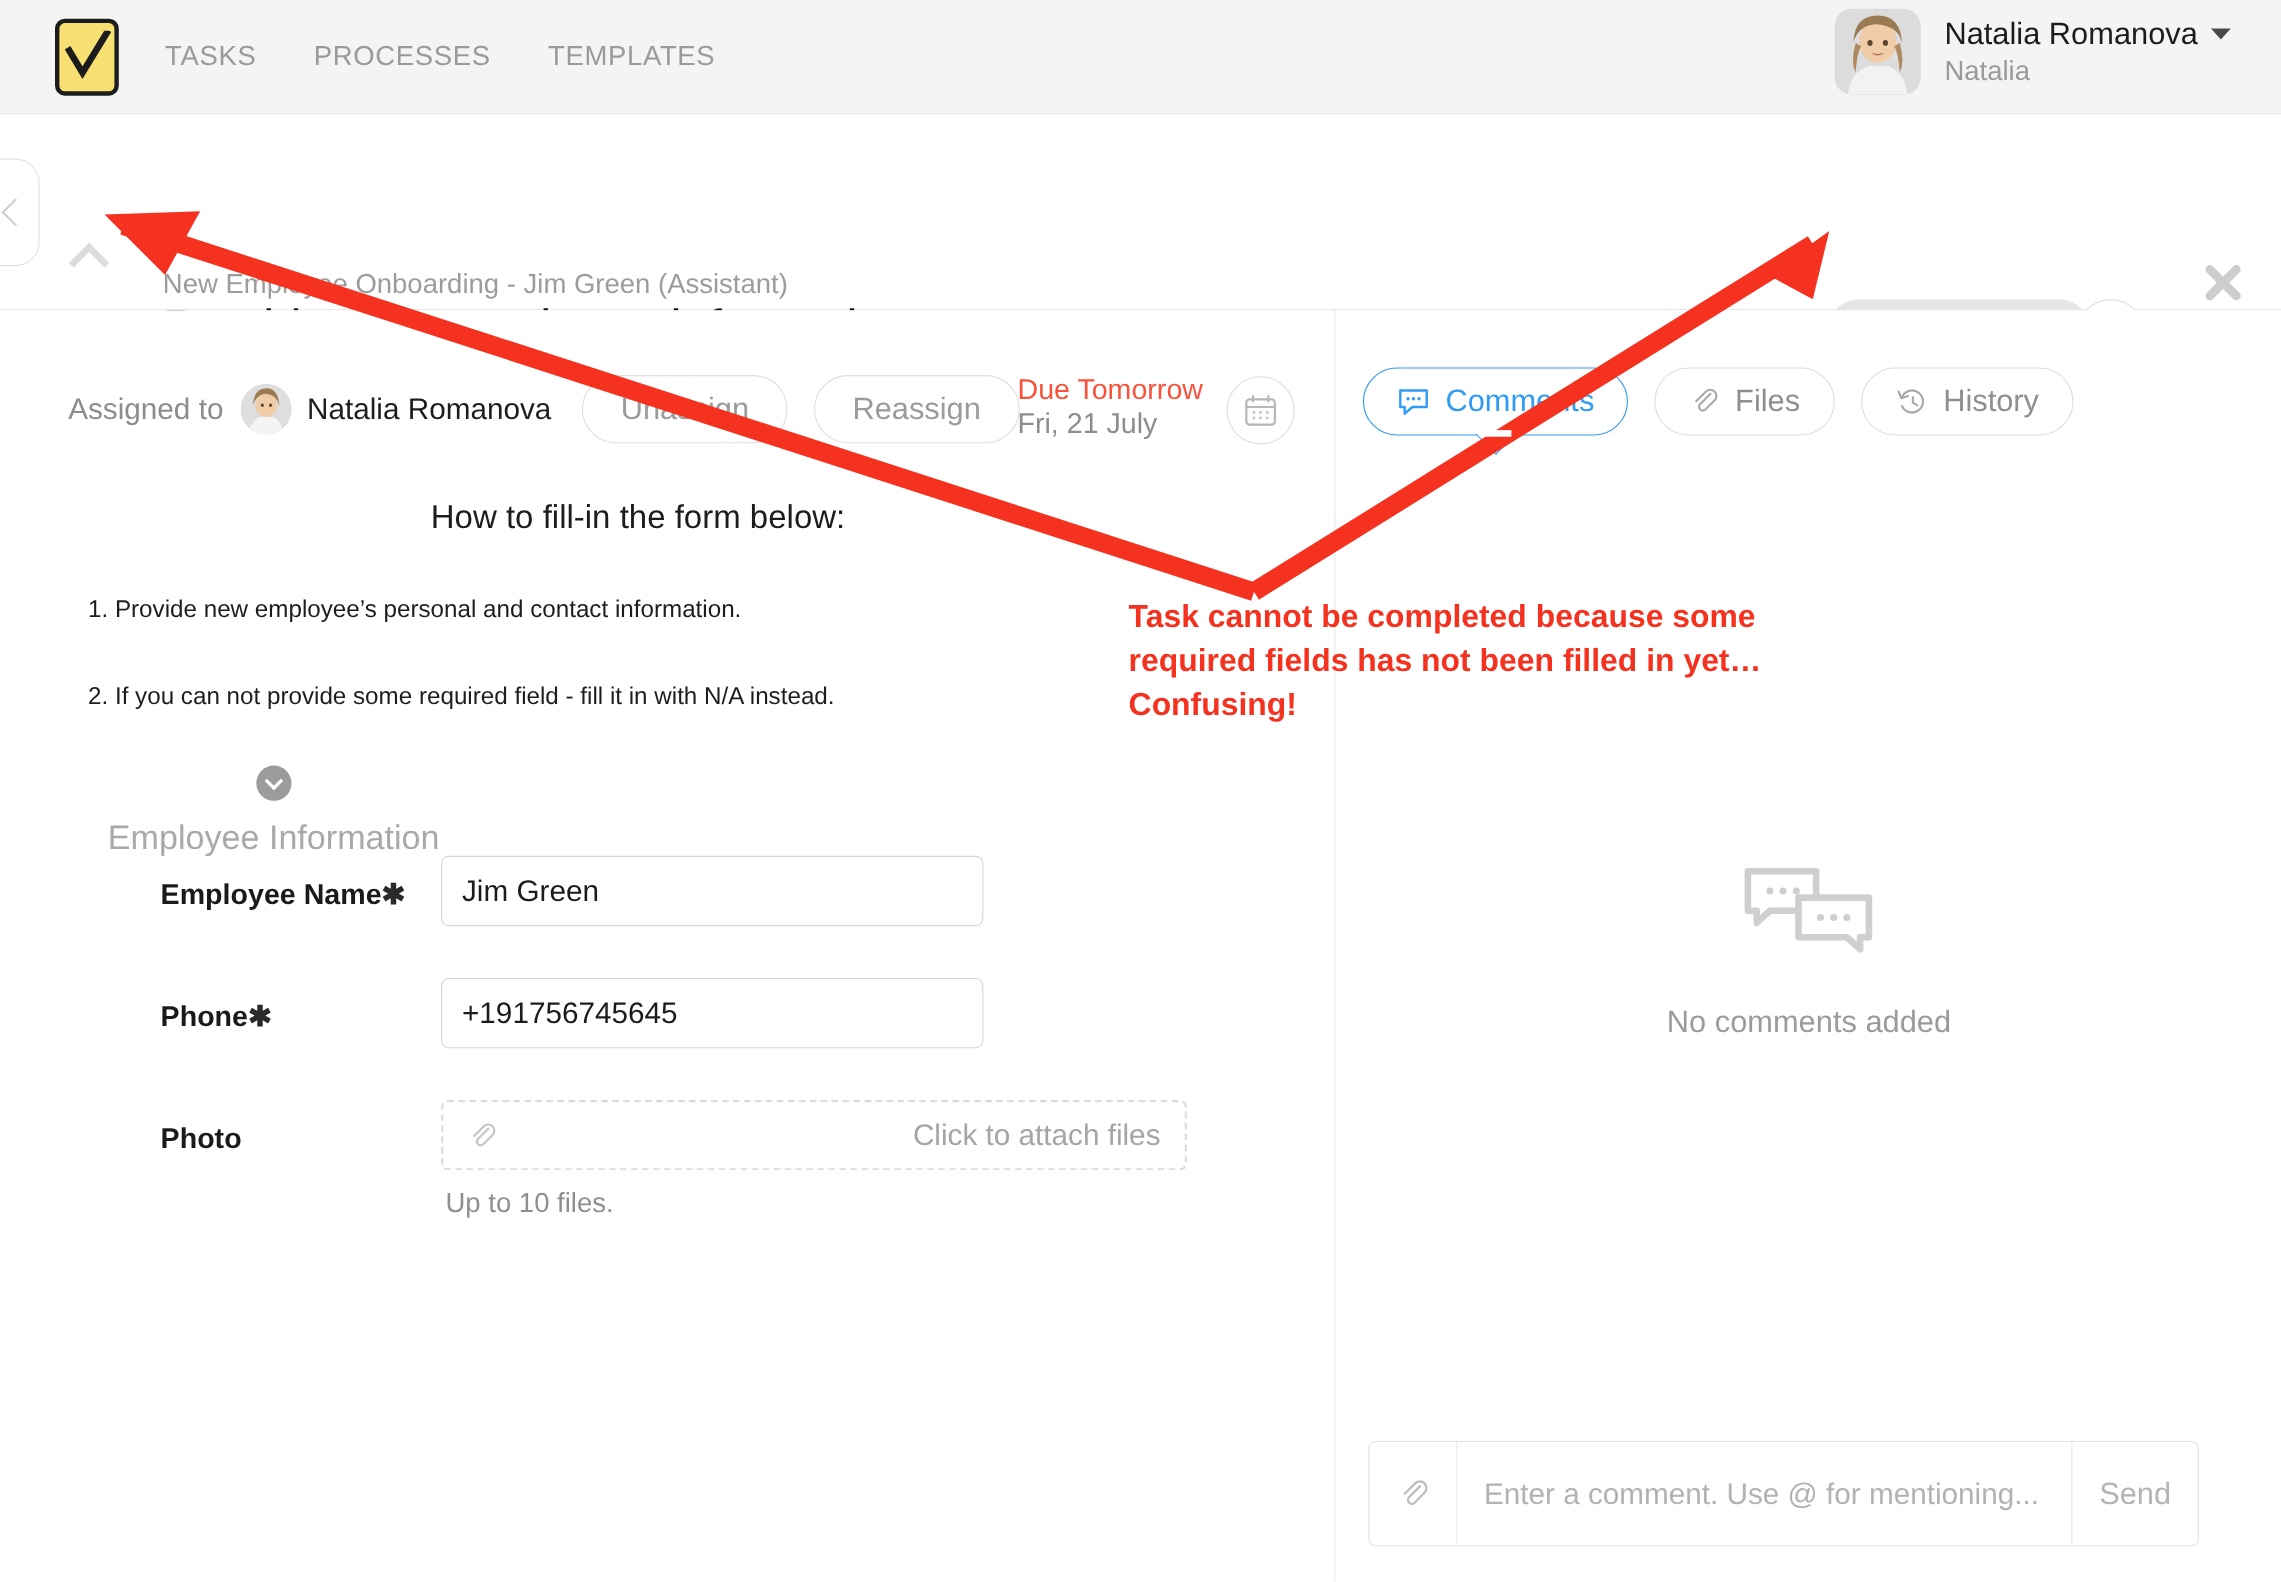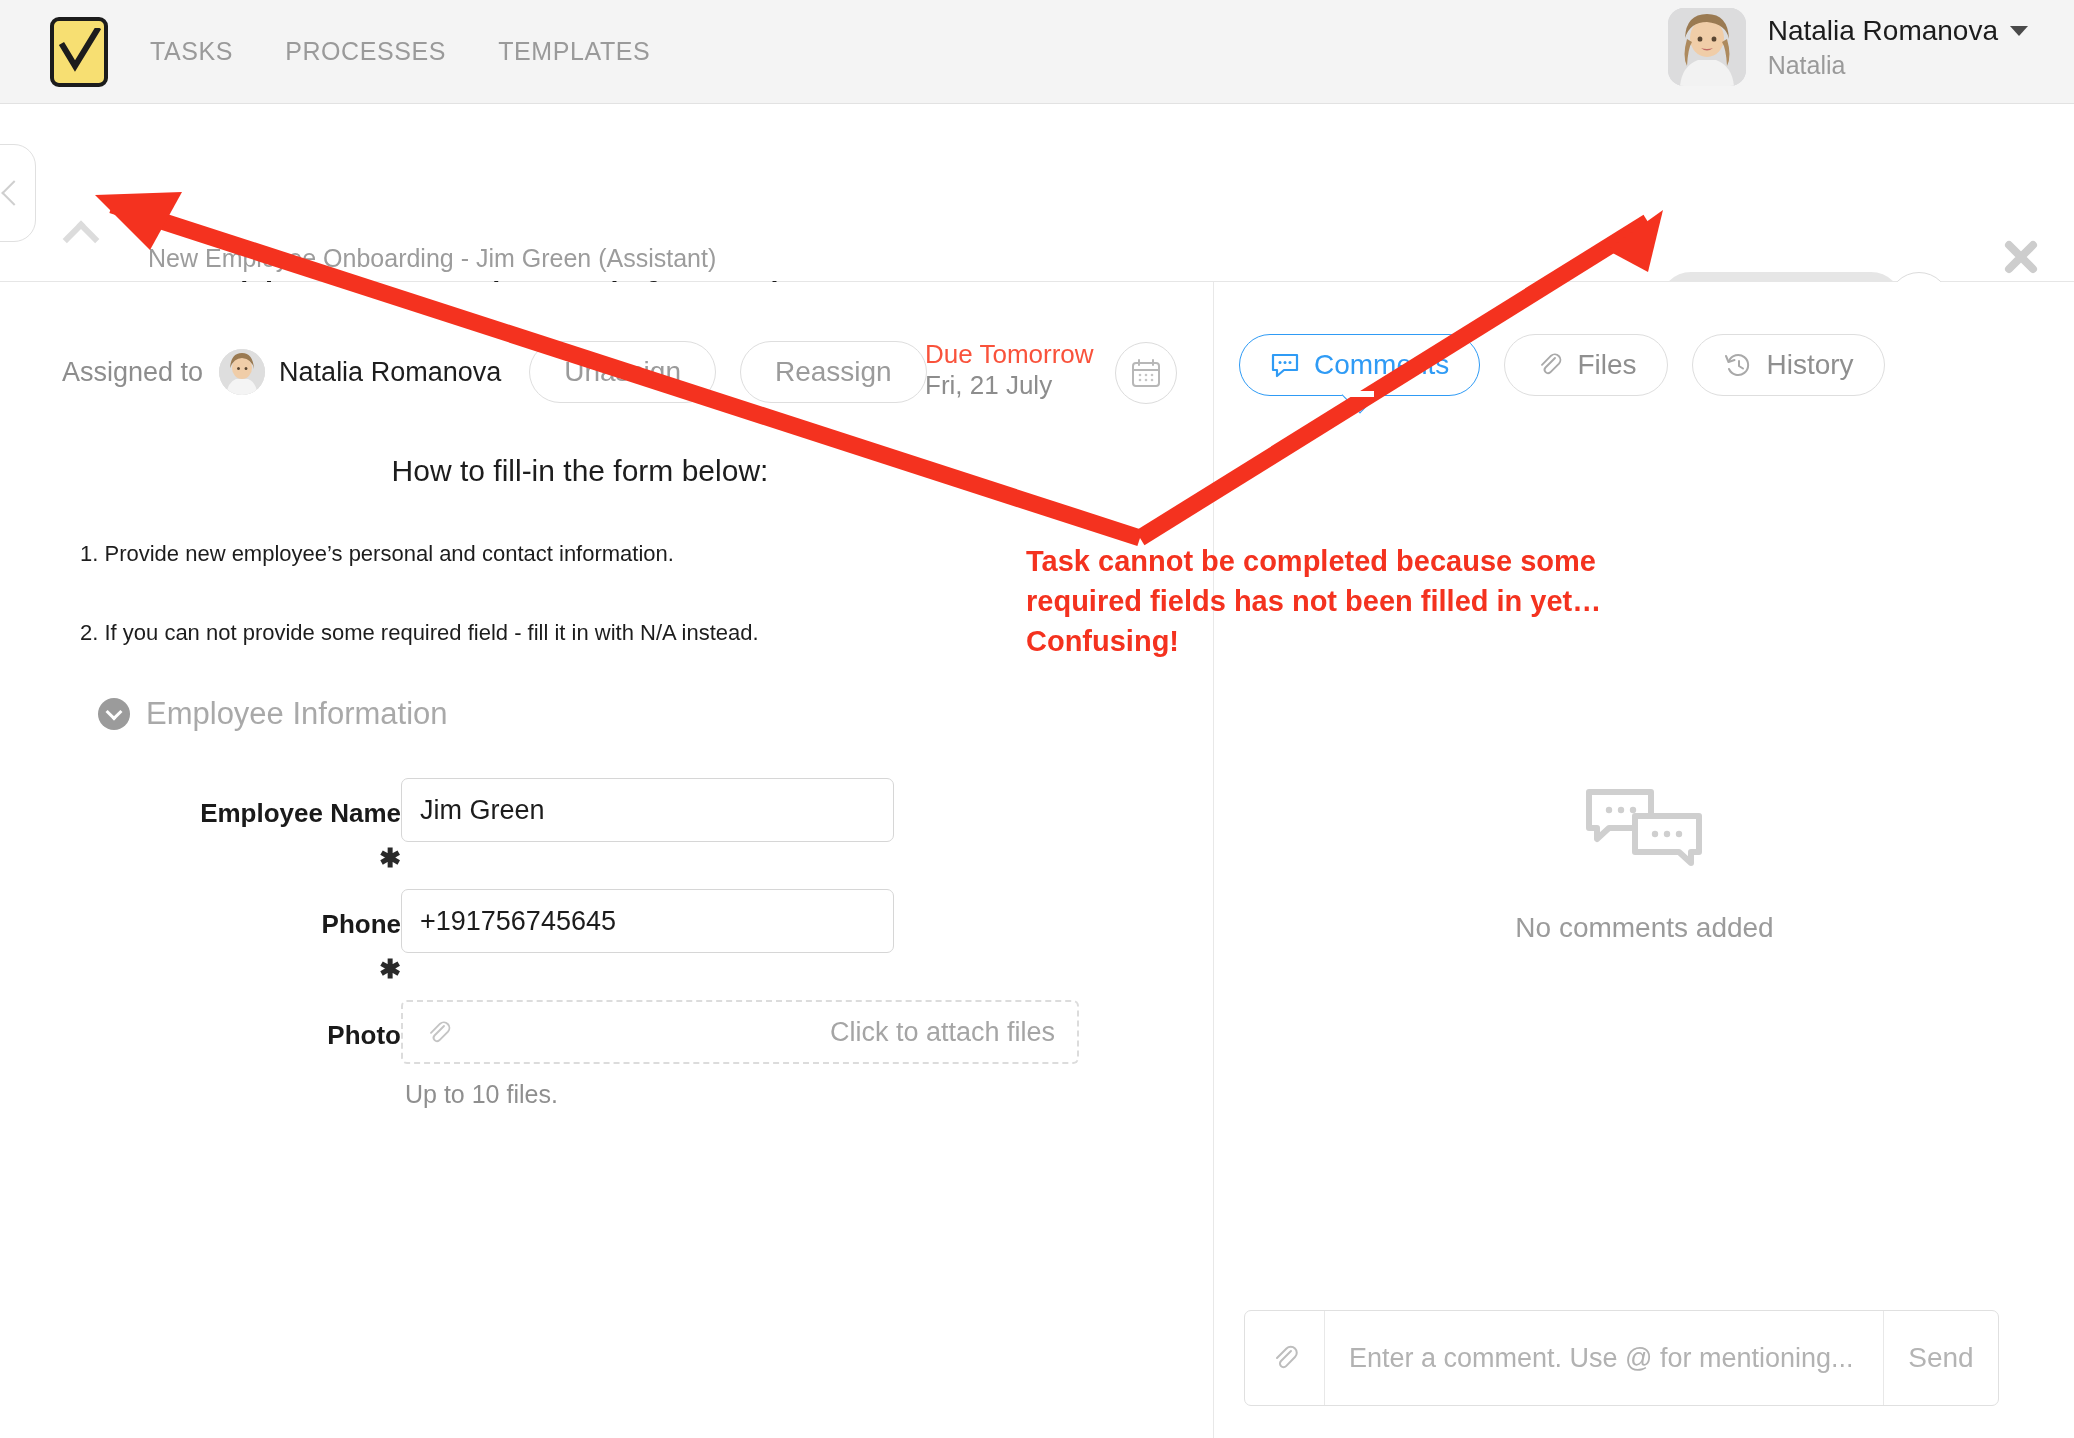--- a/index.html
+++ b/index.html
@@ -137,37 +137,37 @@
     display:flex; align-items:center; justify-content:center; cursor:pointer;
   }
 
   
   .instr { position:absolute; left:80px; top:172px; width:1000px; }
   .instr-h { font-size:30px; color:#1d1d1d;text-align:center; }
   .instr-li { font-size:22px; color:#1d1d1d; margin-top:53px; white-space:nowrap; }
 
   
   .section-head {
-    position:absolute; display:flex; align-items:center; gap:16px;
+    position:absolute; display:flex; align-items:center; gap:16px;flex-direction:column;
   }
   .sec-toggle {
     width:32px; height:32px; border-radius:50%; background:#9b9b9b;
     display:flex; align-items:center; justify-content:center; cursor:pointer; flex:none;
   }
   .sec-toggle i {
     display:block; width:12px; height:12px;
     border-left:3px solid #fff; border-bottom:3px solid #fff;
     transform:rotate(-45deg); margin-top:-4px;
   }
   .sec-title { font-size:31px; color:#a9a9a9; }
 
   .field { position:absolute; display:flex; align-items:flex-start; }
   .field-lbl {
     width:255px; font-size:26px; color:#1a1a1a; font-weight:bold;
-    padding-top:20px; display:flex; align-items:flex-end; gap:14px;flex-direction:column;
+    padding-top:20px; display:flex; align-items:center; 
   }
   .req { color:#2a2a2a; font-size:26px; }
   .textinput {
     width:493px; height:64px; border:1px solid #d6d6d6; border-radius:7px;
     background:#fff; font-size:27px; color:#1c1c1c;
     padding:0 18px; font-family:"Liberation Sans", sans-serif;
     display:flex; align-items:center;
   }
   .dropzone {
     width:678px; height:64px; border:2px dashed #dcdcdc; border-radius:6px;

